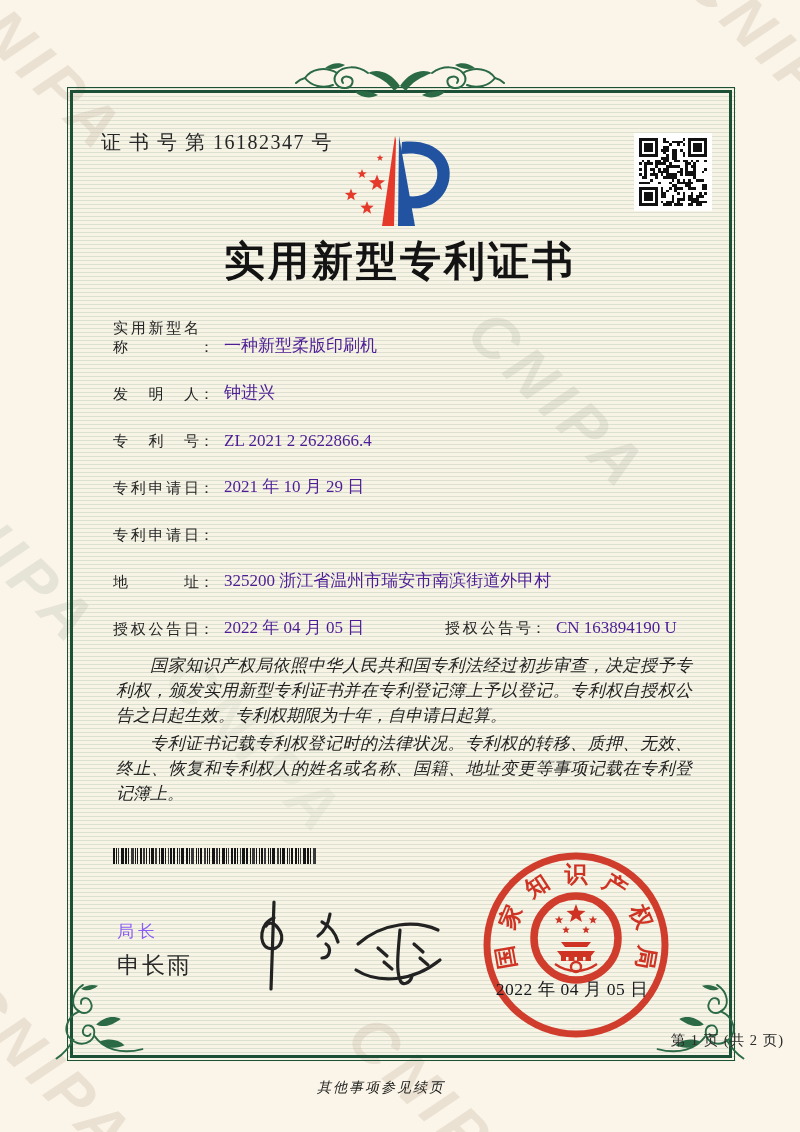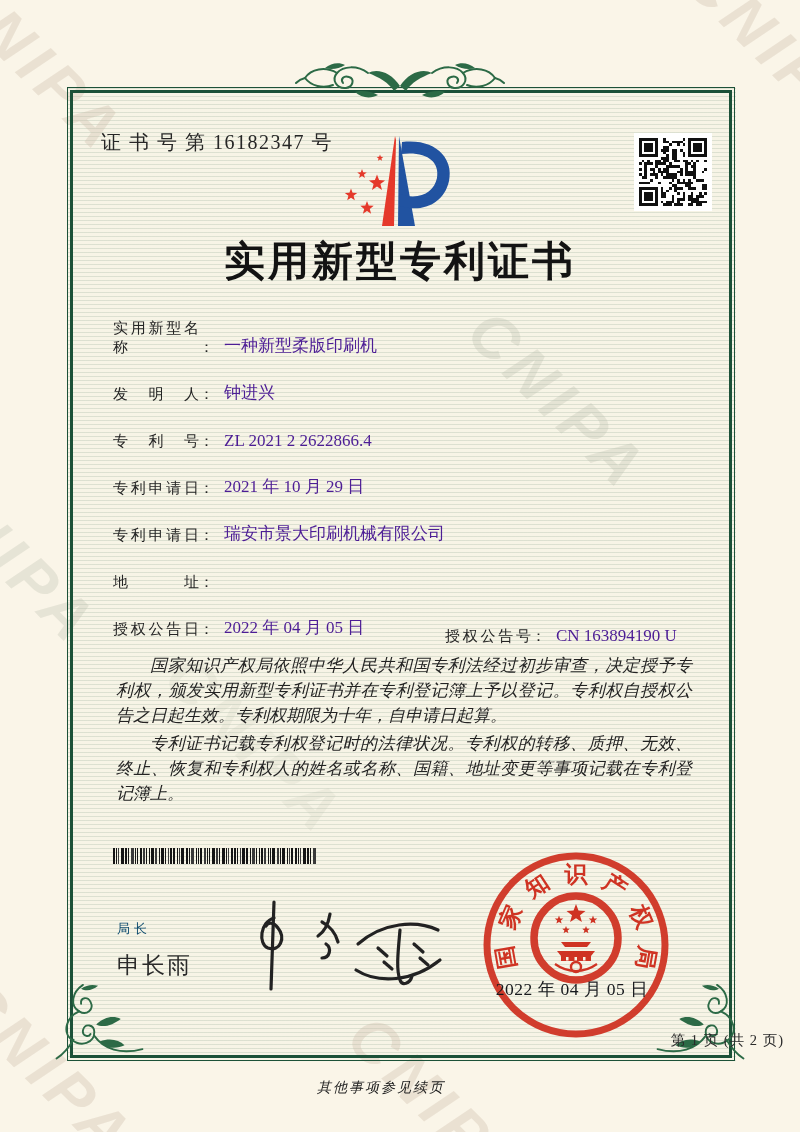--- a/index.html
+++ b/index.html
@@ -48,31 +48,31 @@
     font-size:41px;font-weight:bold;letter-spacing:3px;color:#131313;
   }
   .fields{position:absolute;left:113px;top:336px;width:600px;}
   .field-row{position:relative;height:21px;margin-bottom:26px;display:flex;align-items:flex-end;}
   .field-label{
     display:inline-block;width:86px;font-size:15px;color:#242424;
     text-align:justify;text-align-last:justify;
   }
   .field-colon{font-size:15px;color:#242424;}
   .field-value{font-size:17px;margin-left:10px;color:#4c1d95;white-space:nowrap;font-family:Liberation Serif, serif;}
-  .pair2{position:absolute;left:332px;top:8px;display:flex;align-items:baseline;}
+  .pair2{position:absolute;left:332px;top:0;display:flex;align-items:baseline;}
   .paragraphs{
     position:absolute;left:112px;top:650px;width:584px;
     font-size:17px;line-height:24.8px;font-style:italic;
     text-align:justify;color:#232323;
   }
   .paragraphs p{margin:4px;text-indent:2em;}
   .barcode{position:absolute;left:113px;top:848px;width:206px;height:16px;}
   .signer-title{
-    position:absolute;left:117px;top:920px;font-size:13px;letter-spacing:4px;
-    font-family:"Liberation Sans","DejaVu Sans",sans-serif;color:#0c4a6e;
+    position:absolute;left:117px;top:920px;font-size:17px;letter-spacing:4px;
+    font-family:"Liberation Sans","DejaVu Sans",sans-serif;color:#8b5cf6;
   }
   .signer-name{
     position:absolute;left:117px;top:950px;font-size:23px;letter-spacing:2px;
     font-family:"Liberation Sans","DejaVu Sans",sans-serif;color:#2a2a2a;
   }
   .signature{position:absolute;left:238px;top:892px;width:215px;height:105px;}
   .seal{position:absolute;left:479px;top:848px;width:194px;height:194px;}
   .seal-date{
     position:absolute;left:492px;top:977px;width:160px;text-align:center;
     font-size:17.5px;letter-spacing:.5px;color:#17191d;z-index:5;
@@ -385,25 +385,25 @@
     <span class="field-value">ZL 2021 2 2622866.4</span>
   </div>
   <div class="field-row">
     <span class="field-label">专利申请日</span>
       <span class="field-colon">：</span>
     <span class="field-value">2021 年 10 月 29 日</span>
   </div>
   <div class="field-row">
     <span class="field-label">专利申请日</span>
       <span class="field-colon">：</span>
-    <span class="field-value">瑞安市景大印刷机械有限公司</span>
   </div>
   <div class="field-row">
     <span class="field-label">地址</span>
       <span class="field-colon">：</span>
+    <span class="field-value">325200 浙江省温州市瑞安市南滨街道外甲村</span>
   </div>
   <div class="field-row">
     <span class="field-label">授权公告日</span>
       <span class="field-colon">：</span>
     <span class="field-value">2022 年 04 月 05 日</span>
     <span class="pair2">
       <span class="field-label">授权公告号</span>
         <span class="field-colon">：</span>
       <span class="field-value">CN 163894190 U</span>
     </span>

